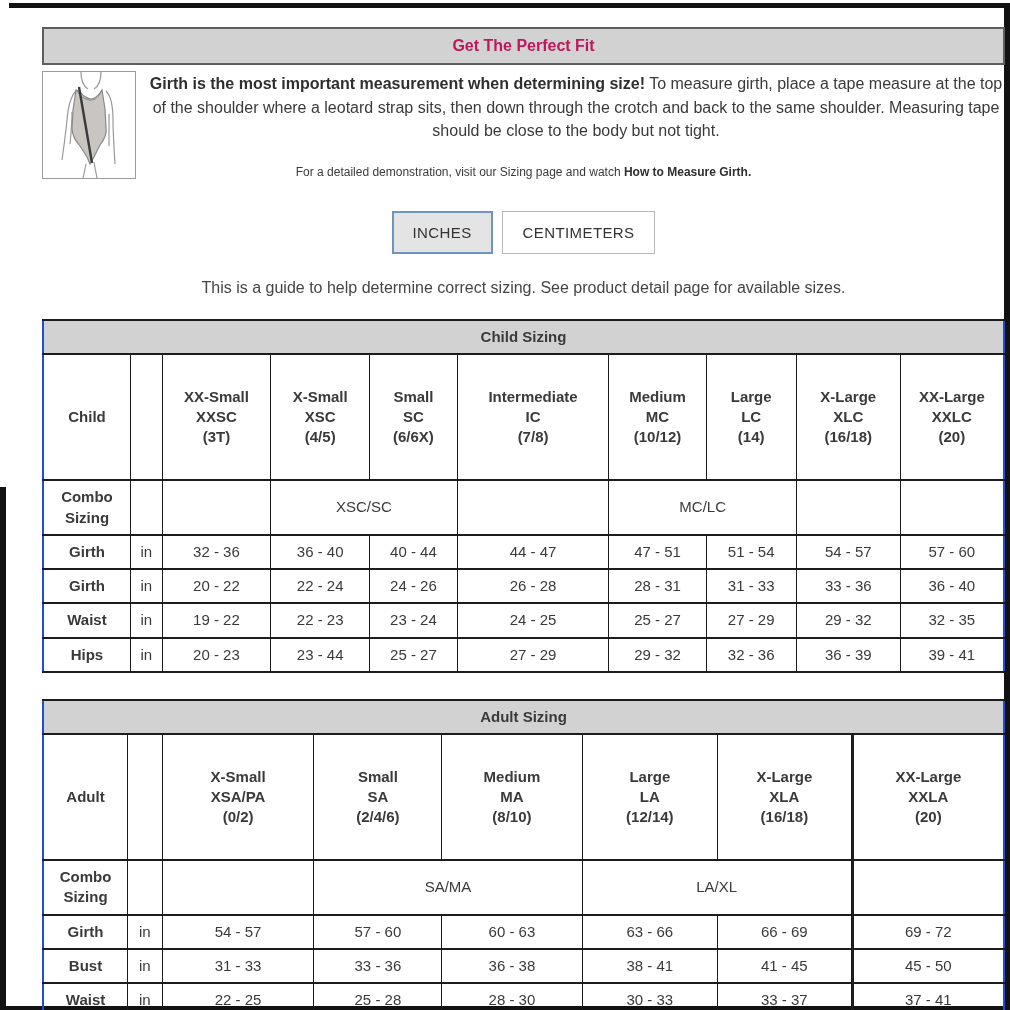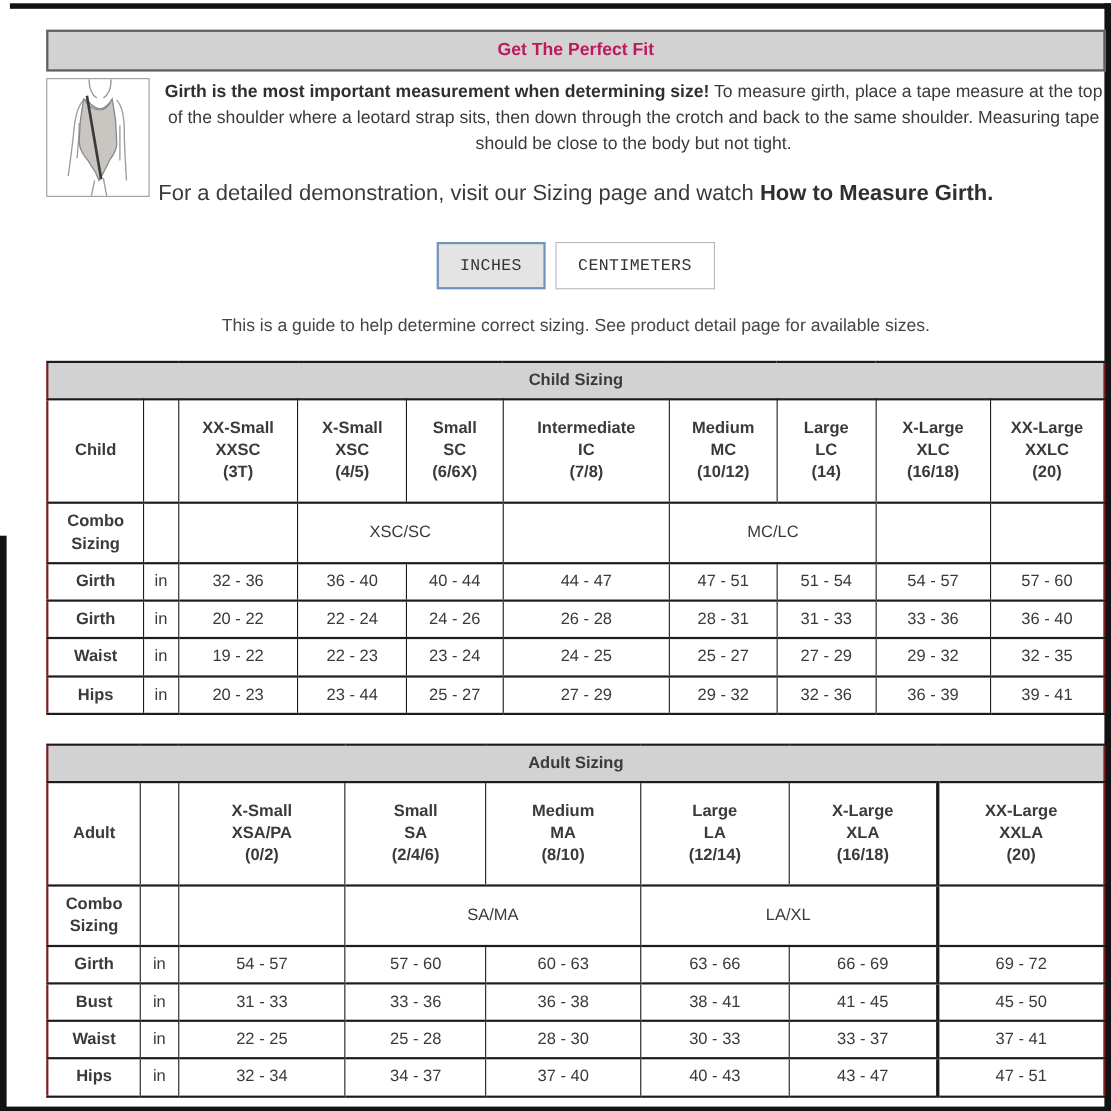--- a/index.html
+++ b/index.html
@@ -22,48 +22,48 @@
   }
 
   .intro { display:flex; gap:11px; margin-top:6px; align-items:flex-start; }
   .figure-box {
     width:92px; height:106px; border:1px solid #9a9a9a; background:#fff;
     flex:0 0 auto;
   }
   .intro-text {
     flex:1; text-align:center; font-size:16px; line-height:1.47; padding-top:1px; color:#3a3a3a;
   }
-  .demo-line { text-align:center; font-size:20px; margin-top:-14px; color:#3a3a3a; }
+  .demo-line { text-align:center; font-size:12px; margin-top:-14px; color:#3a3a3a; }
   b { color:#2f2f2f; }
 
   .unit-buttons { display:flex; justify-content:center; gap:9px; margin-top:32px; }
   button.unit {
-    font-family:Liberation Mono, monospace; font-size:15px; color:#333; letter-spacing:.4px; cursor:pointer;
+    font-family:Liberation Sans, sans-serif; font-size:15px; color:#333; letter-spacing:.4px; cursor:pointer;
   }
   button.unit.selected   { background:#e4e4e4; border:2px solid #6f94bd; padding:11px 19px; }
   button.unit.unselected { background:#ffffff; border:1px solid #b9b9b9; padding:12px 20px; }
 
   .note { text-align:center; font-size:16px; margin-top:25px; color:#454545; }
 
   table.size-table {
     width:100%; border-collapse:collapse; table-layout:fixed;
-    border:2px solid #7f1d1d; margin-top:22px;
+    border:2px solid #1d4ed8; margin-top:22px;
   }
   table.size-table td {
     border:1px solid #1c1c1c; border-top:2px solid #1c1c1c; border-bottom:2px solid #1c1c1c;
     text-align:center; vertical-align:middle;
     font-size:15px; line-height:1.35; padding:6px 2px; color:#3a3a3a;
     white-space:pre-line; overflow:hidden;
   }
   td.title-cell { background:#d2d2d2; font-weight:bold; font-size:15.5px; color:#222; padding:5px 2px; }
   td.size-head  { font-weight:bold; padding:11px 2px; color:#333; }
   td.row-label  { font-weight:bold; color:#333; }
   td.combo-cell { padding:16px 2px; }
   #adult-table tr:not(.title-row) > td:last-child { border-left:3px solid #1c1c1c; }
-  #child-table tr.size-row td, #adult-table tr.size-row td { height:84px; padding:4px 2px; }
+  #child-table tr.size-row td, #adult-table tr.size-row td { height:84px; padding:20px 2px; }
 </style>
 </head>
 <body>
 
 <div class="frame-top"></div>
 <div class="frame-right"></div>
 <div class="frame-bottom"></div>
 <div class="frame-left"></div>
 
 <div class="content">

